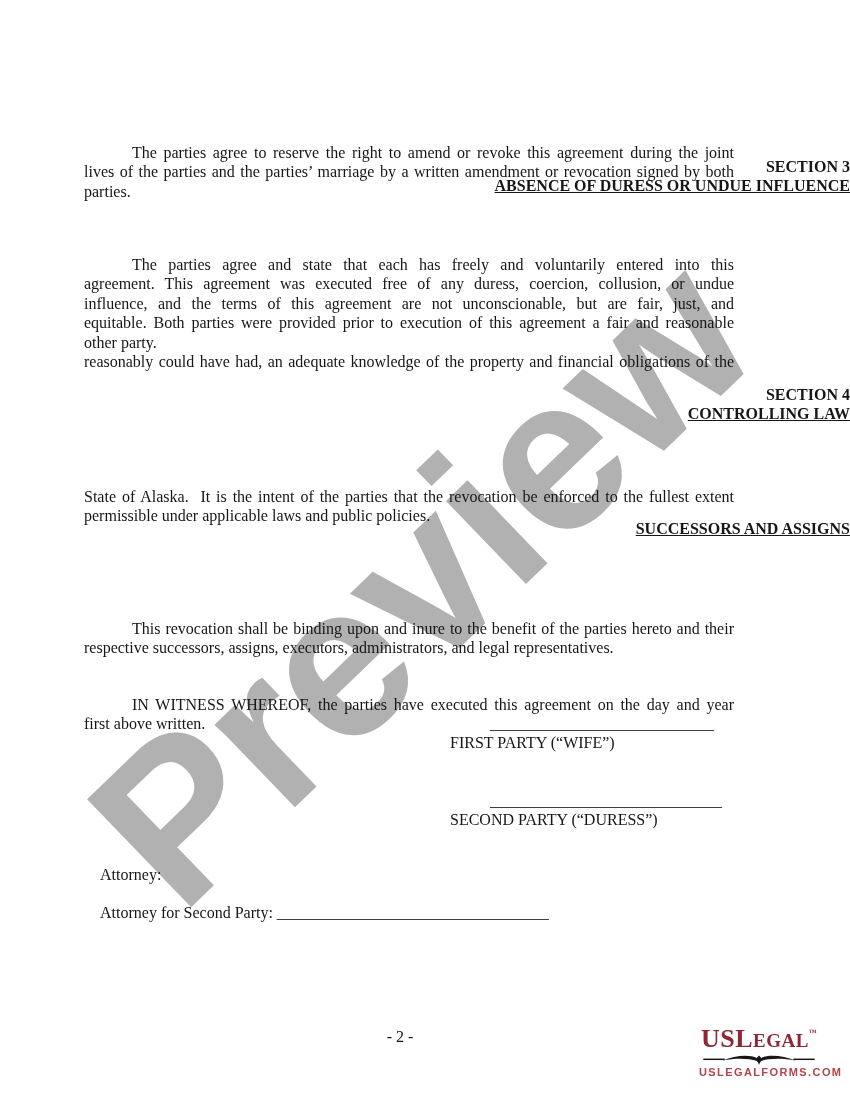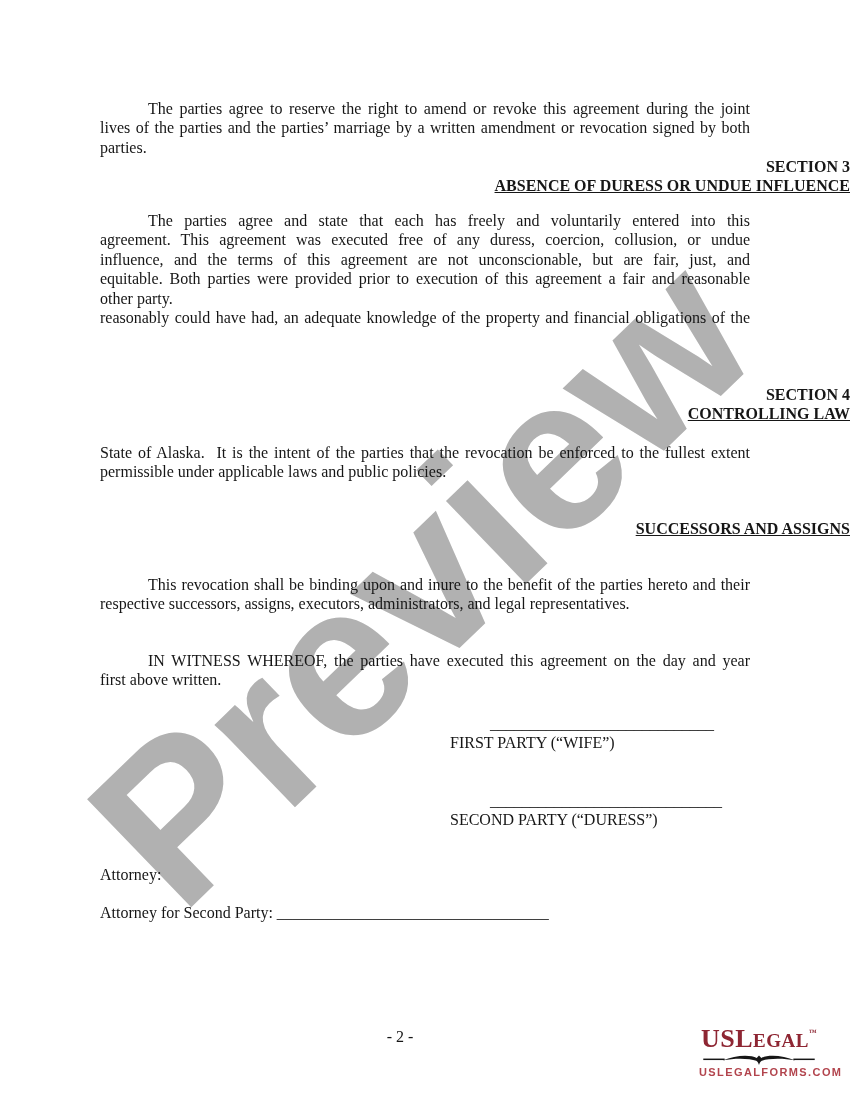--- a/index.html
+++ b/index.html
@@ -23,21 +23,21 @@
     color: var(--watermark, #ababab);
     opacity: 0.92;
     white-space: nowrap;
     z-index: 1;
     letter-spacing: -2px;
     user-select: none;
   }
   
   .layer { position: absolute; inset: 0; z-index: 2; }
   .blk { position: absolute; font-size: 16px; line-height: 19.4px; }
-  .body-col { left: 100px; width: 650px; }
+  .body-col { left: 84px; width: 650px; margin-top: 44px; }
   .pline { text-align: justify; }
   .pline.jst { text-align-last: justify; }
   .pline.ind { text-indent: 48px; }
   .heading-blk {
     left: 50px; width: 800px;
     text-align: right; font-weight: bold;
   }
   .heading-blk .hline { display: block; }
   .heading-blk .u { text-decoration: underline; }
   

